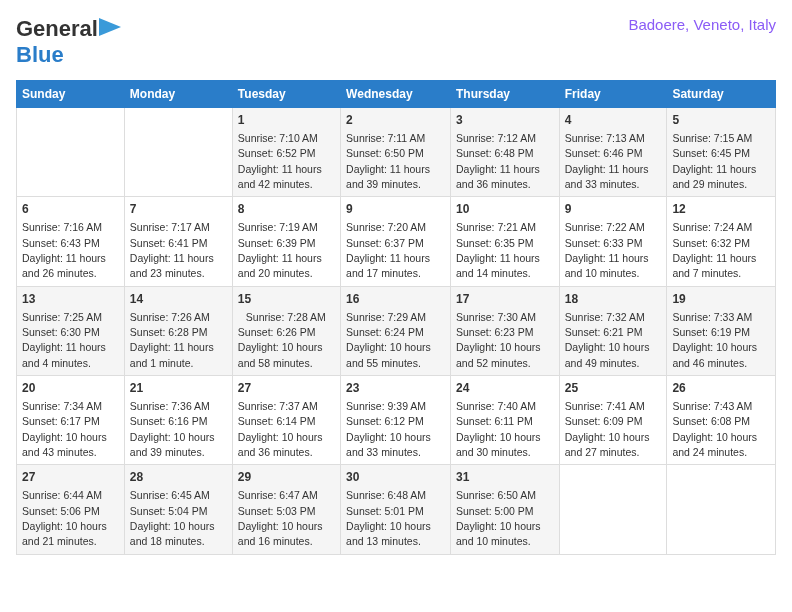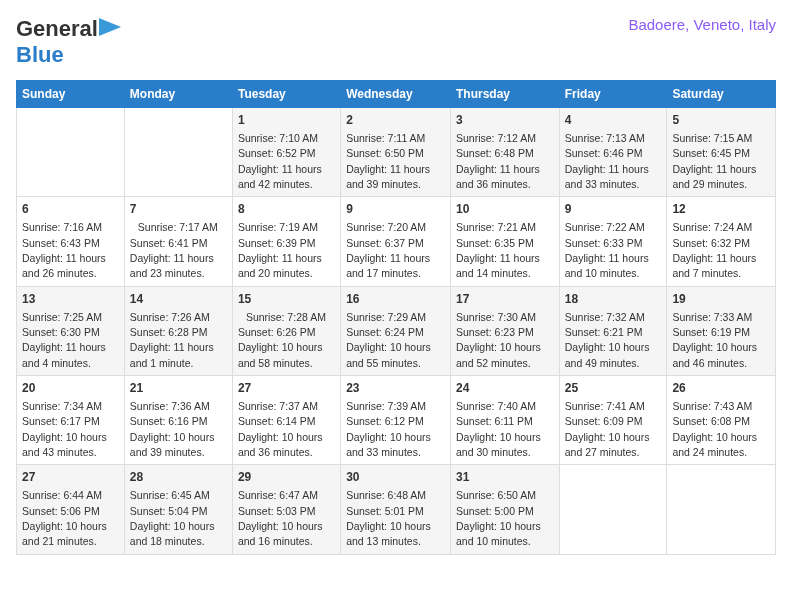--- a/index.html
+++ b/index.html
@@ -129,21 +129,21 @@
 Sunset: 6:46 PM
 Daylight: 11 hours and 33 minutes.</span></td>
         <td><span class="day-num">5</span><span class="day-info" style="white-space: pre-wrap;">Sunrise: 7:15 AM
 Sunset: 6:45 PM
 Daylight: 11 hours and 29 minutes.</span></td>
       </tr>
       <tr>
         <td><span class="day-num">6</span><span class="day-info" style="white-space: pre-wrap; margin-top: 16px;">Sunrise: 7:16 AM
 Sunset: 6:43 PM
 Daylight: 11 hours and 26 minutes.</span></td>
-        <td><span class="day-num">7</span><span class="day-info" style="white-space: pre-wrap; margin-left: 8px;">Sunrise: 7:17 AM
+        <td><span class="day-num">7</span><span class="day-info" style="white-space: pre-wrap;">Sunrise: 7:17 AM
 Sunset: 6:41 PM
 Daylight: 11 hours and 23 minutes.</span></td>
         <td><span class="day-num">8</span><span class="day-info" style="white-space: pre-wrap;">Sunrise: 7:19 AM
 Sunset: 6:39 PM
 Daylight: 11 hours and 20 minutes.</span></td>
         <td><span class="day-num">9</span><span class="day-info" style="white-space: pre-wrap;">Sunrise: 7:20 AM
 Sunset: 6:37 PM
 Daylight: 11 hours and 17 minutes.</span></td>
         <td><span class="day-num">10</span><span class="day-info" style="white-space: pre-wrap;">Sunrise: 7:21 AM
 Sunset: 6:35 PM
@@ -181,21 +181,21 @@
       <tr>
         <td><span class="day-num">20</span><span class="day-info" style="white-space: pre-wrap;">Sunrise: 7:34 AM
 Sunset: 6:17 PM
 Daylight: 10 hours and 43 minutes.</span></td>
         <td><span class="day-num">21</span><span class="day-info" style="white-space: pre-wrap;">Sunrise: 7:36 AM
 Sunset: 6:16 PM
 Daylight: 10 hours and 39 minutes.</span></td>
         <td><span class="day-num">27</span><span class="day-info" style="white-space: pre-wrap;">Sunrise: 7:37 AM
 Sunset: 6:14 PM
 Daylight: 10 hours and 36 minutes.</span></td>
-        <td><span class="day-num">23</span><span class="day-info" style="white-space: pre-wrap;">Sunrise: 7:39 AM
+        <td><span class="day-num">23</span><span class="day-info" style="white-space: pre-wrap;">Sunrise: 9:39 AM
 Sunset: 6:12 PM
 Daylight: 10 hours and 33 minutes.</span></td>
         <td><span class="day-num">24</span><span class="day-info" style="white-space: pre-wrap; margin-top: 31px;">Sunrise: 7:40 AM
 Sunset: 6:11 PM
 Daylight: 10 hours and 30 minutes.</span></td>
         <td><span class="day-num">25</span><span class="day-info" style="white-space: pre-wrap;">Sunrise: 7:41 AM
 Sunset: 6:09 PM
 Daylight: 10 hours and 27 minutes.</span></td>
         <td><span class="day-num">26</span><span class="day-info" style="white-space: pre-wrap;">Sunrise: 7:43 AM
 Sunset: 6:08 PM

